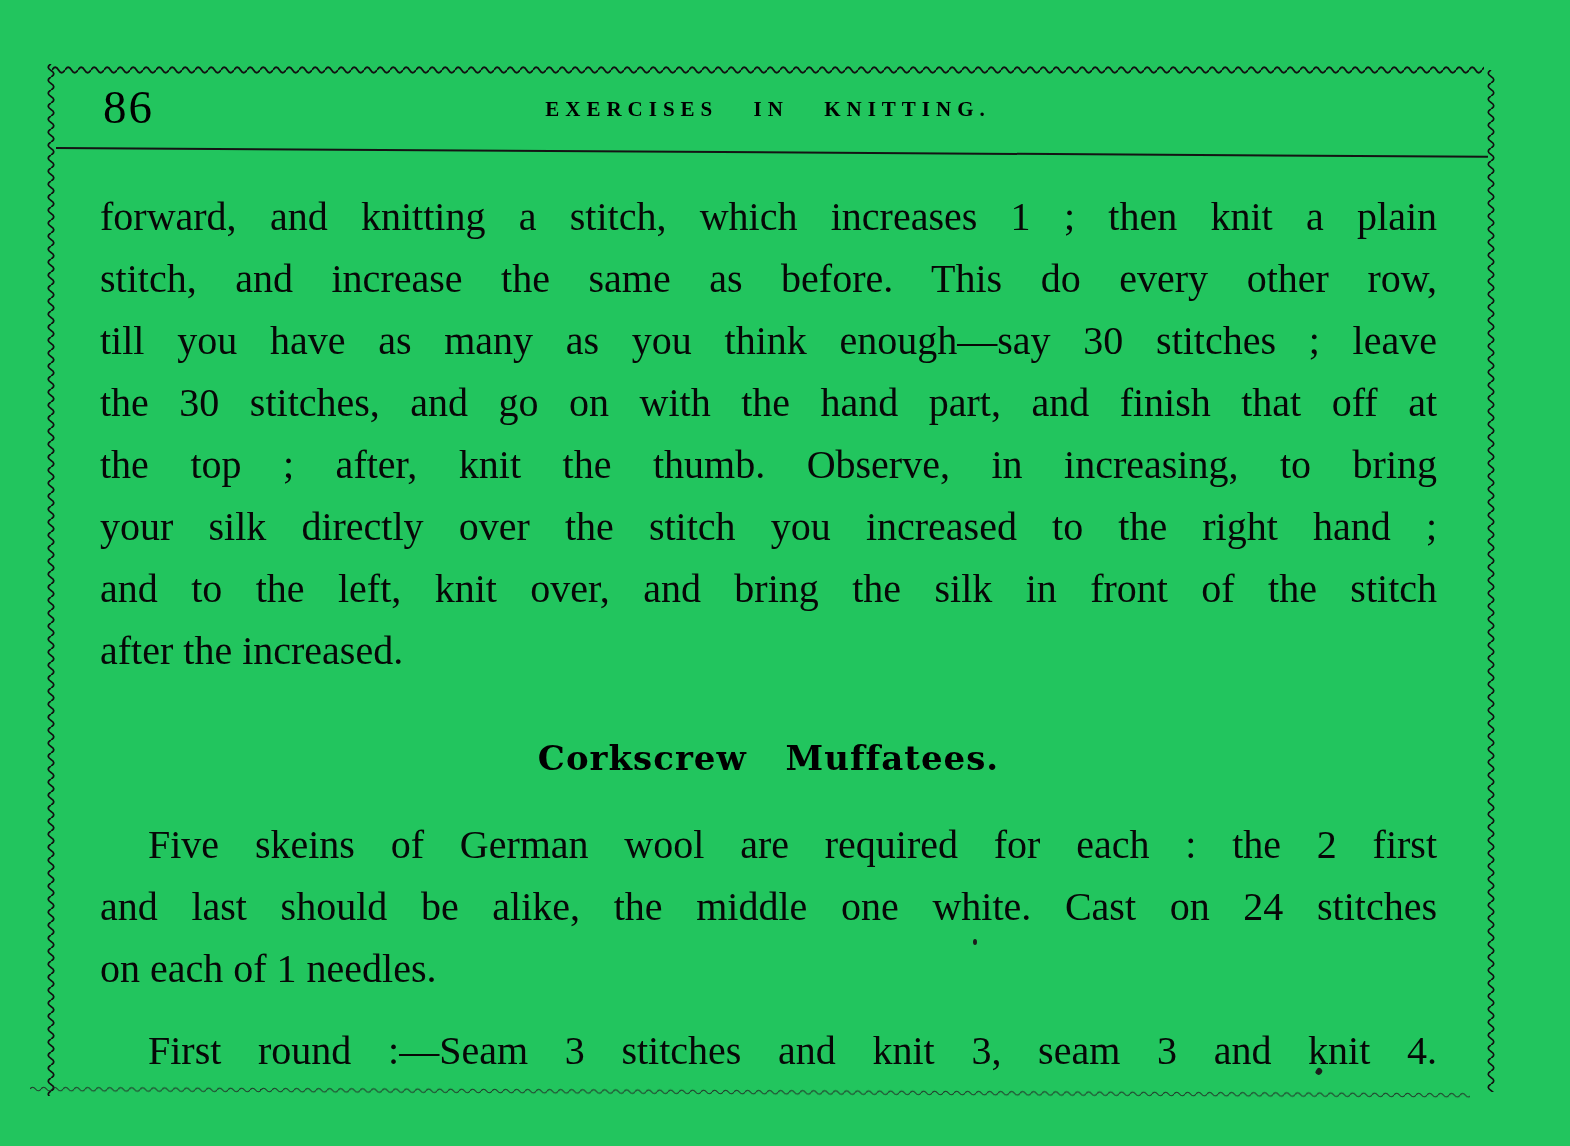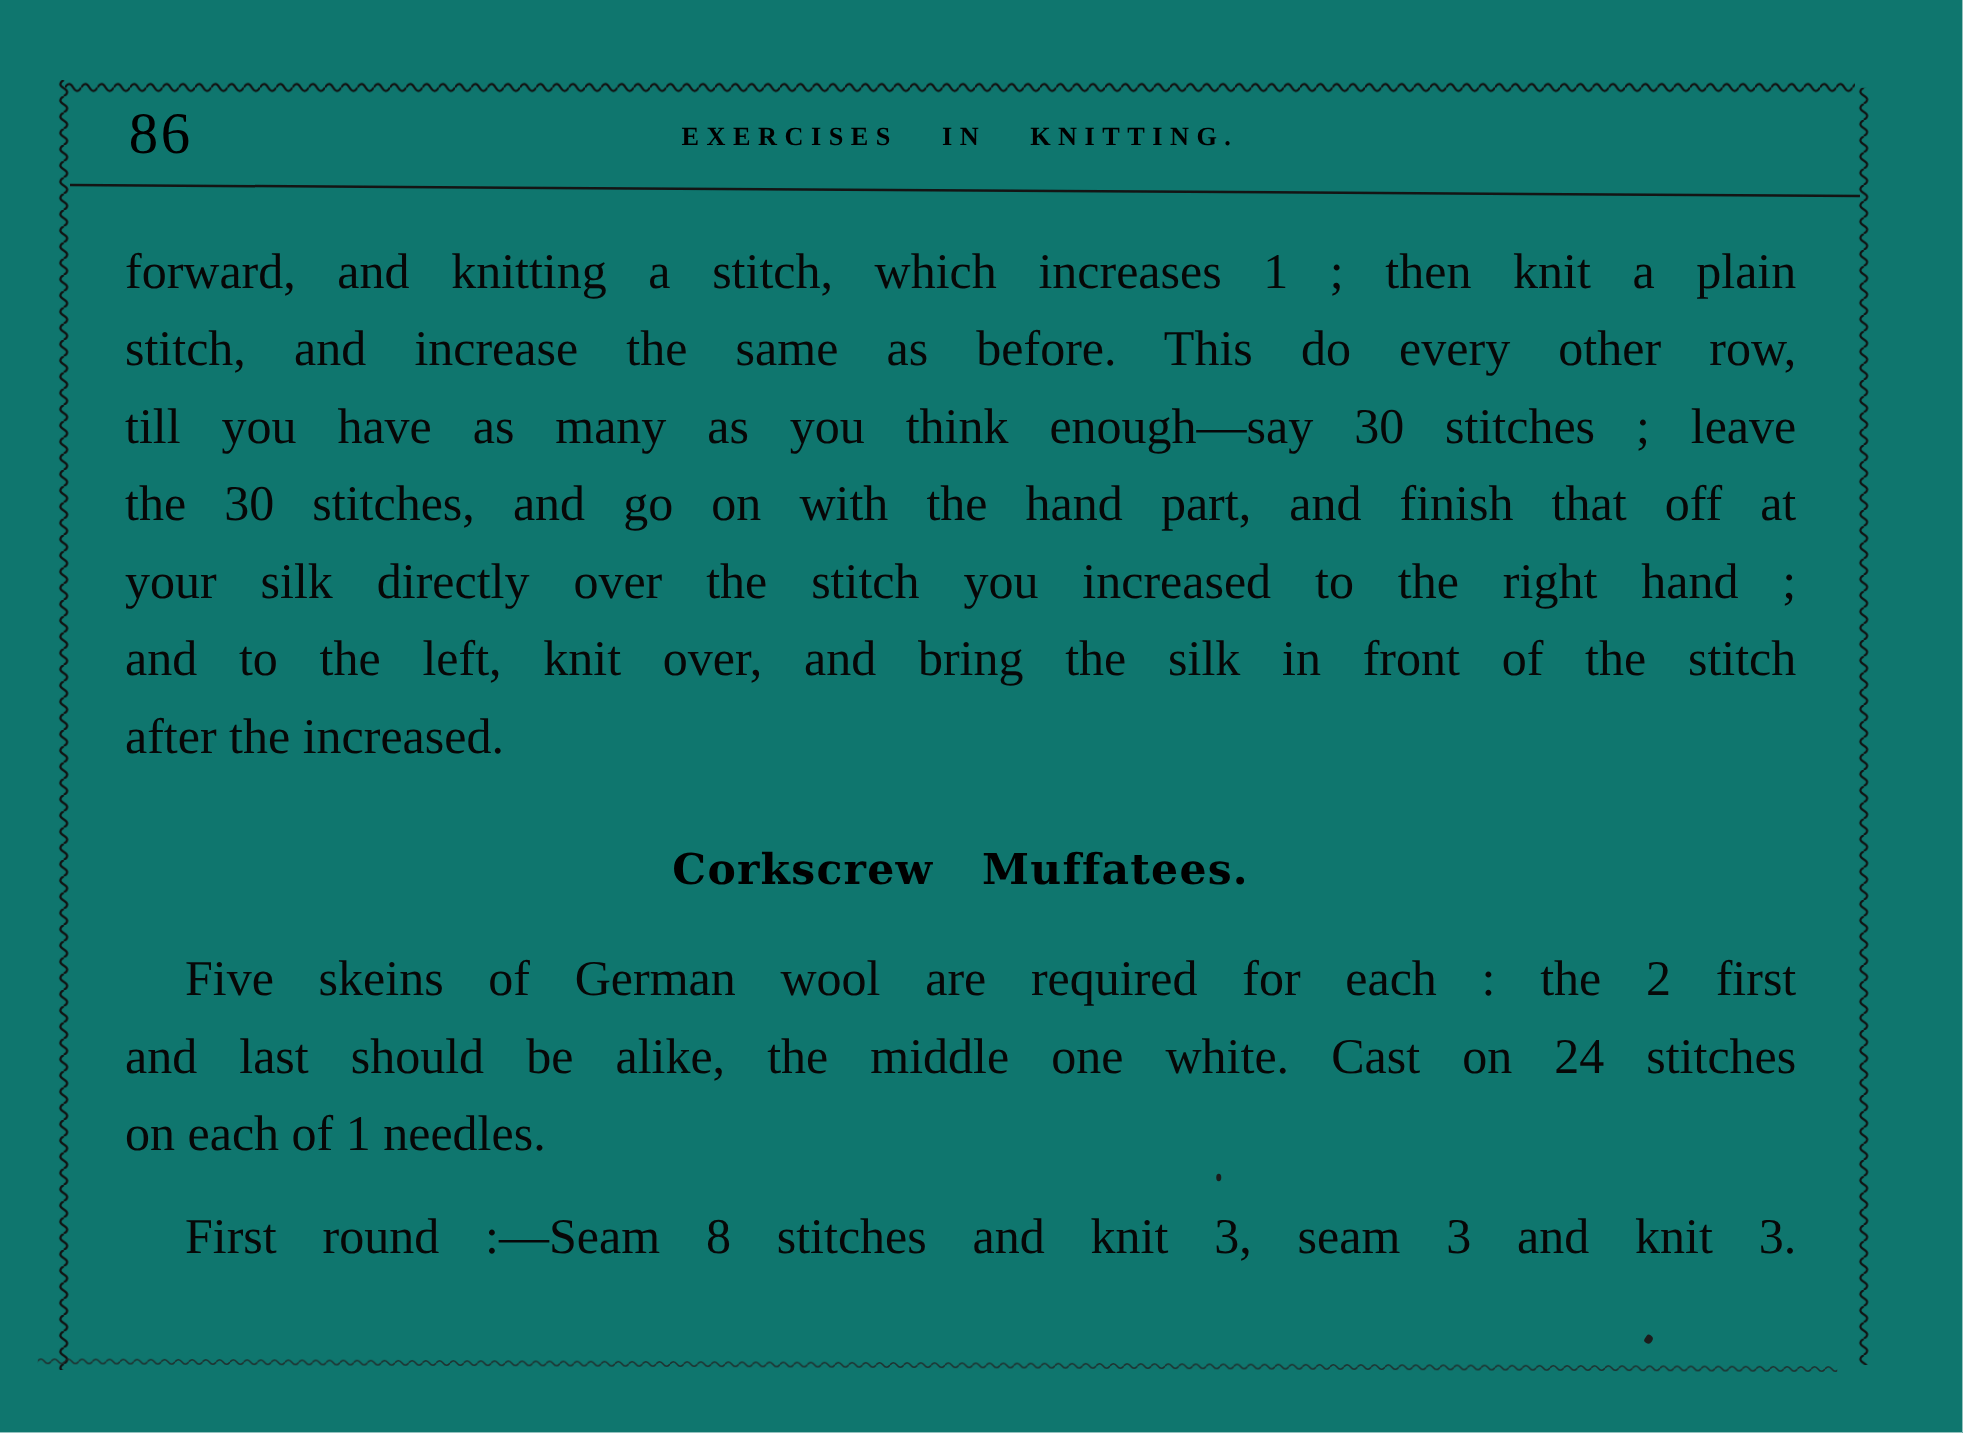--- a/index.html
+++ b/index.html
@@ -4,21 +4,21 @@
 <style>
   html, body {
     margin: 0;
     padding: 0;
     background: #ffffff;
   }
   .scan-page {
     position: relative;
     width: 1570px;
     height: 1146px;
-    background: #0f766e;
+    background: #22c55e;
     overflow: hidden;
     font-family: "Liberation Serif", serif;
     color: #070707;
   }
 
   
   .border-svg { position: absolute; display: block; }
   .border-top    { left: 52px;  top: 63px;  }
   .border-left   { left: 44px;  top: 64px;  }
   .border-right  { left: 1484px; top: 70px; }
@@ -148,35 +148,36 @@
   <div class="running-header">EXERCISES IN KNITTING.</div>
   <div class="header-rule"></div>
 
   <div class="text-column">
 
     <div class="para-1">
       <div class="line">forward, and knitting a stitch, which increases 1 ; then knit a plain</div>
       <div class="line">stitch, and increase the same as before. This do every other row,</div>
       <div class="line">till you have as many as you think enough—say 30 stitches ; leave</div>
       <div class="line">the 30 stitches, and go on with the hand part, and finish that off at</div>
+      <div class="line">the top ; after, knit the thumb. Observe, in increasing, to bring</div>
       <div class="line">your silk directly over the stitch you increased to the right hand ;</div>
       <div class="line">and to the left, knit over, and bring the silk in front of the stitch</div>
       <div class="line flush-left">after the increased.</div>
     </div>
 
     <div class="section-heading">Corkscrew Muffatees.</div>
 
     <div class="para-2">
       <div class="line indent">Five skeins of German wool are required for each : the 2 first</div>
       <div class="line">and last should be alike, the middle one white. Cast on 24 stitches</div>
       <div class="line flush-left">on each of 1 needles.</div>
     </div>
 
     <div class="para-3">
-      <div class="line indent">First round :—Seam 8 stitches and knit 3, seam 3 and knit 3.</div>
+      <div class="line indent">First round :—Seam 3 stitches and knit 3, seam 3 and knit 4.</div>
     </div>
 
   </div>
 
   <div class="speck speck-1"></div>
   <div class="speck speck-2"></div>
 
 </div>
 
 </body></html>

